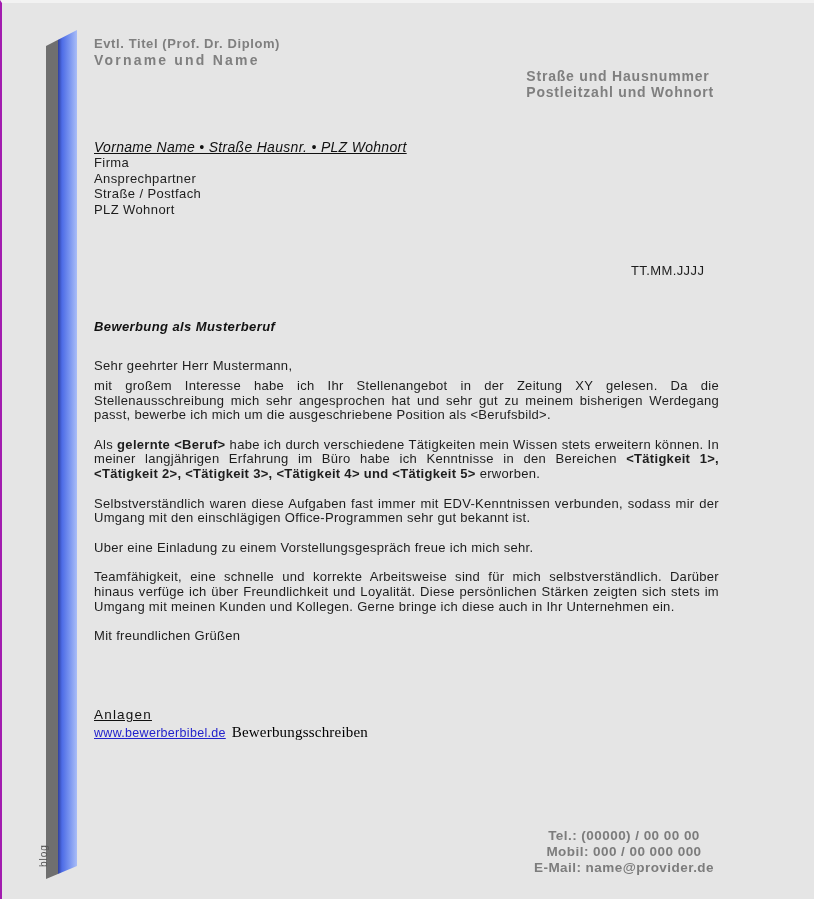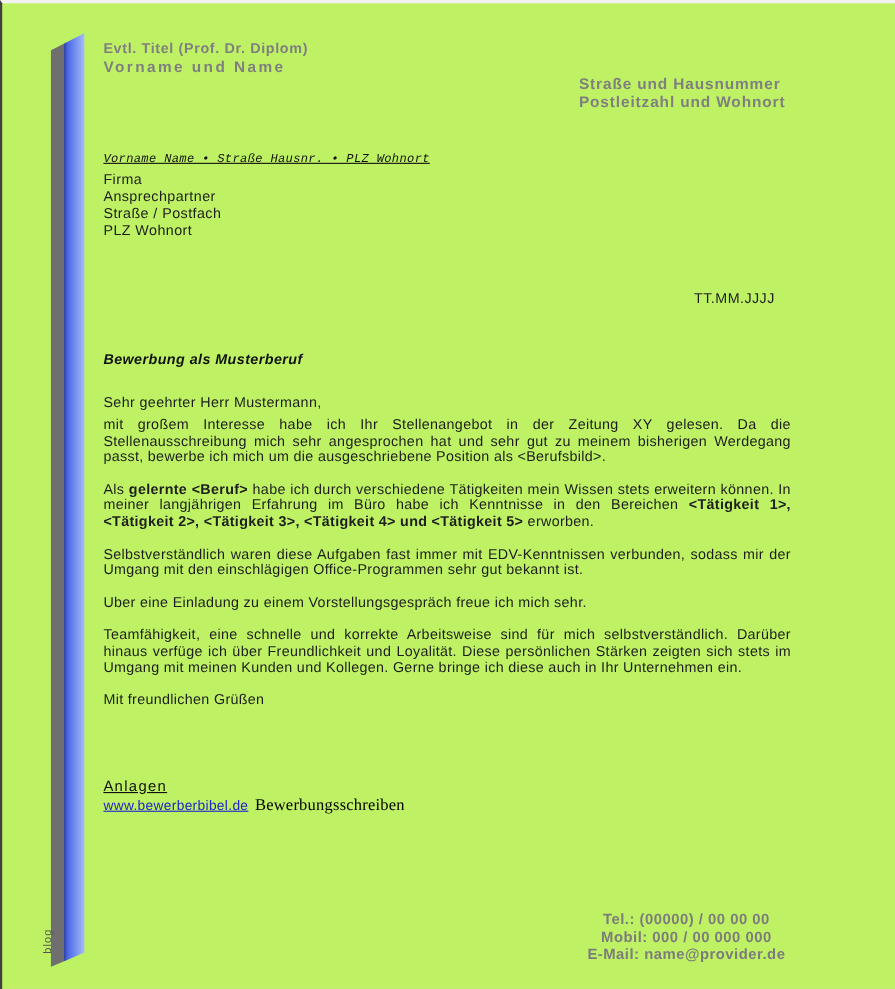--- a/index.html
+++ b/index.html
@@ -1,25 +1,25 @@
 <!DOCTYPE html>
 <html><head>
 <meta charset="utf-8">
 <style>
   * { margin:0; padding:0; box-sizing:border-box; }
   html, body { background:#c9c9c9; }
   .page {
     position:relative;
     width:814px; height:899px;
     margin:0 auto;
-    background:#bef264;
+    background:#e5e5e5;
     font-family:"Liberation Sans", sans-serif;
     overflow:hidden;
     border-top:3px solid #f2f2f2;
-    border-left:2px solid #404040;
+    border-left:2px solid #a21caf;
   }
   
   .ribbon {
     position:absolute; left:44px; top:27px; width:31px; height:849px;
     background:linear-gradient(to right,
       #6f6f6f 0px, #6f6f6f 12px,
       #2f3f9e 12px, #4d6ce6 16px,
       #7c97f0 24px, #a9bdf7 31px);
     clip-path:polygon(0 16px, 100% 0, 100% calc(100% - 13px), 0 100%);
   }
@@ -31,22 +31,22 @@
     position:absolute; left:92px; top:49px;
     font-size:14px; font-weight:bold; color:#7f7f7f; letter-spacing:2.2px;
   }
   .hdr-right {
     position:absolute; right:100px; top:66px;
     text-align:left; font-size:14px; font-weight:bold; color:#7f7f7f;
     letter-spacing:0.8px; line-height:15.5px;
   }
   .sender-line {
     position:absolute; left:92px; top:136px;
-    font-size:11px; font-style:italic; color:#111;
-    text-decoration:underline; letter-spacing:0.3px;font-family:Liberation Mono, monospace;
+    font-size:14px; font-style:italic; color:#111;
+    text-decoration:underline; letter-spacing:0.3px;
   }
   .recipient {
     position:absolute; left:92px; top:152px;
     font-size:13px; color:#1d1d1d; line-height:15.5px; letter-spacing:0.4px;
   }
   .date {
     position:absolute; left:629px; top:260px;
     font-size:13px; color:#1d1d1d; letter-spacing:0.4px;
   }
   .subject {

